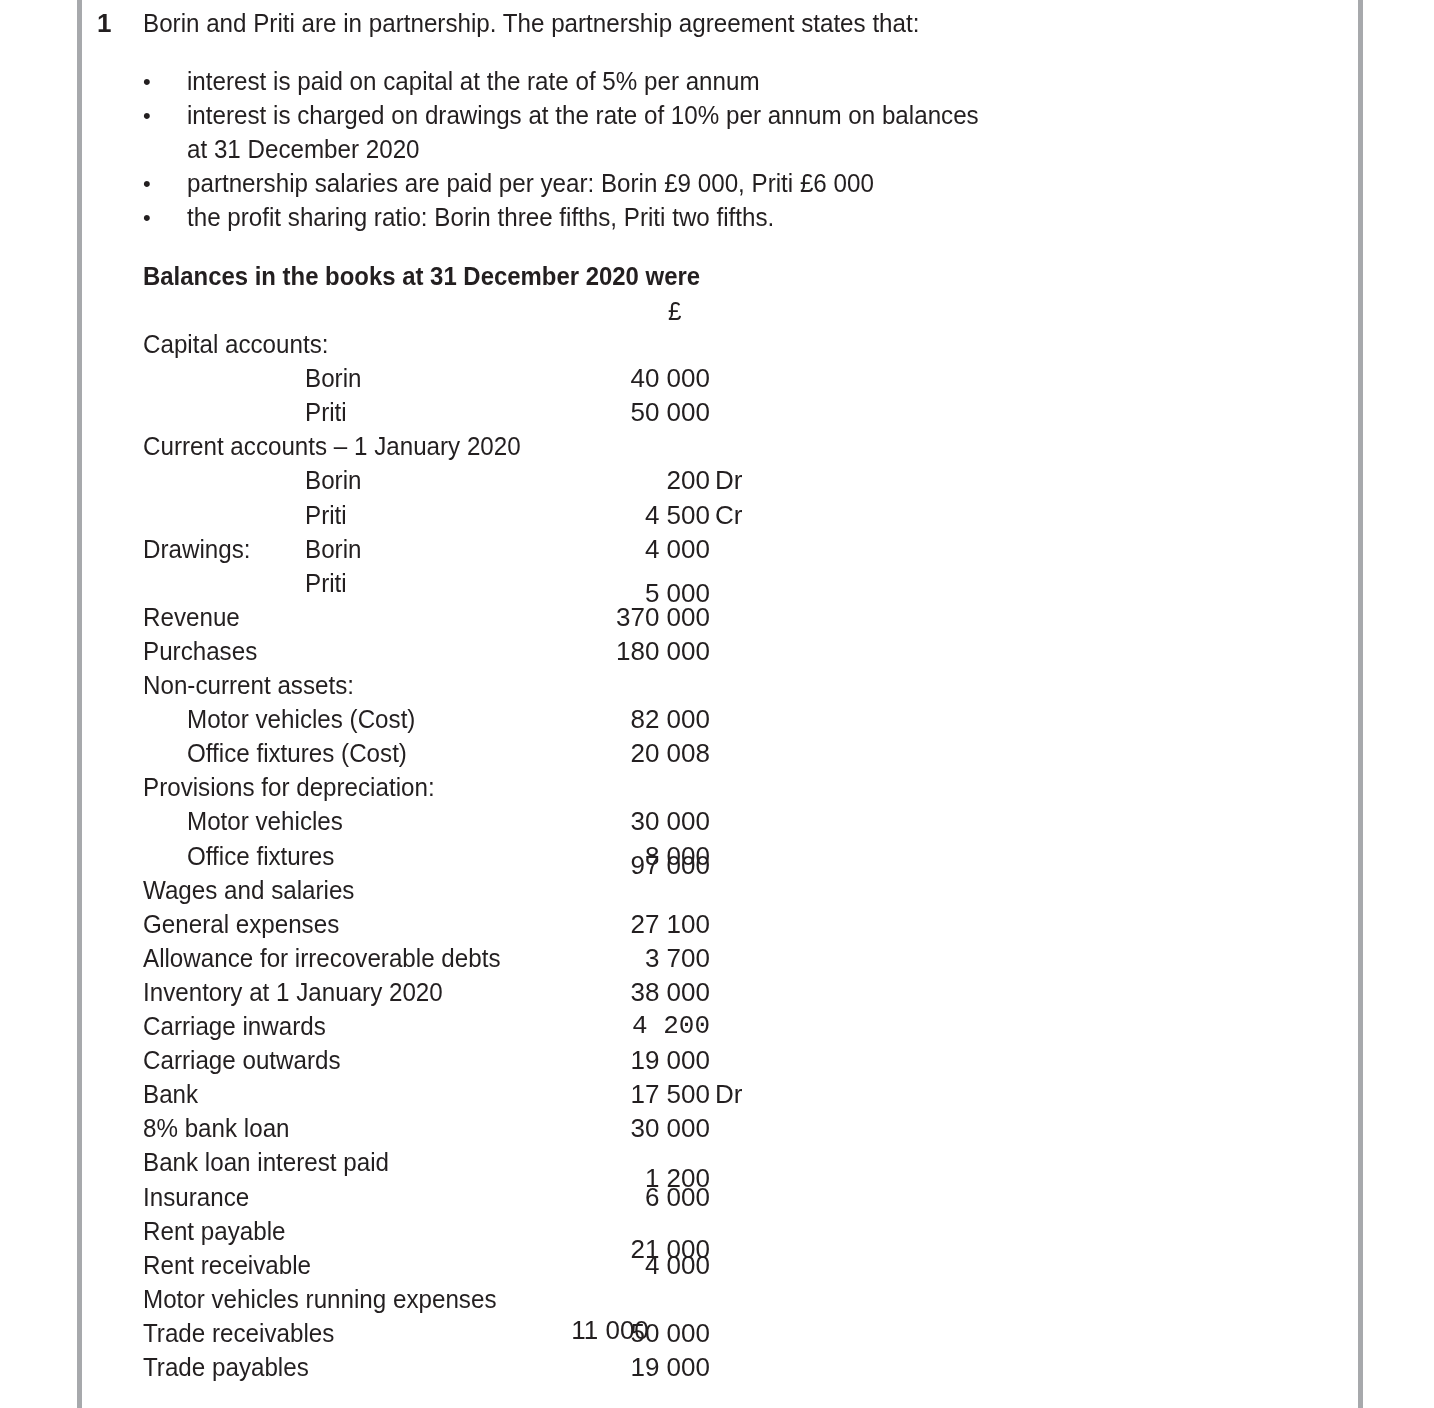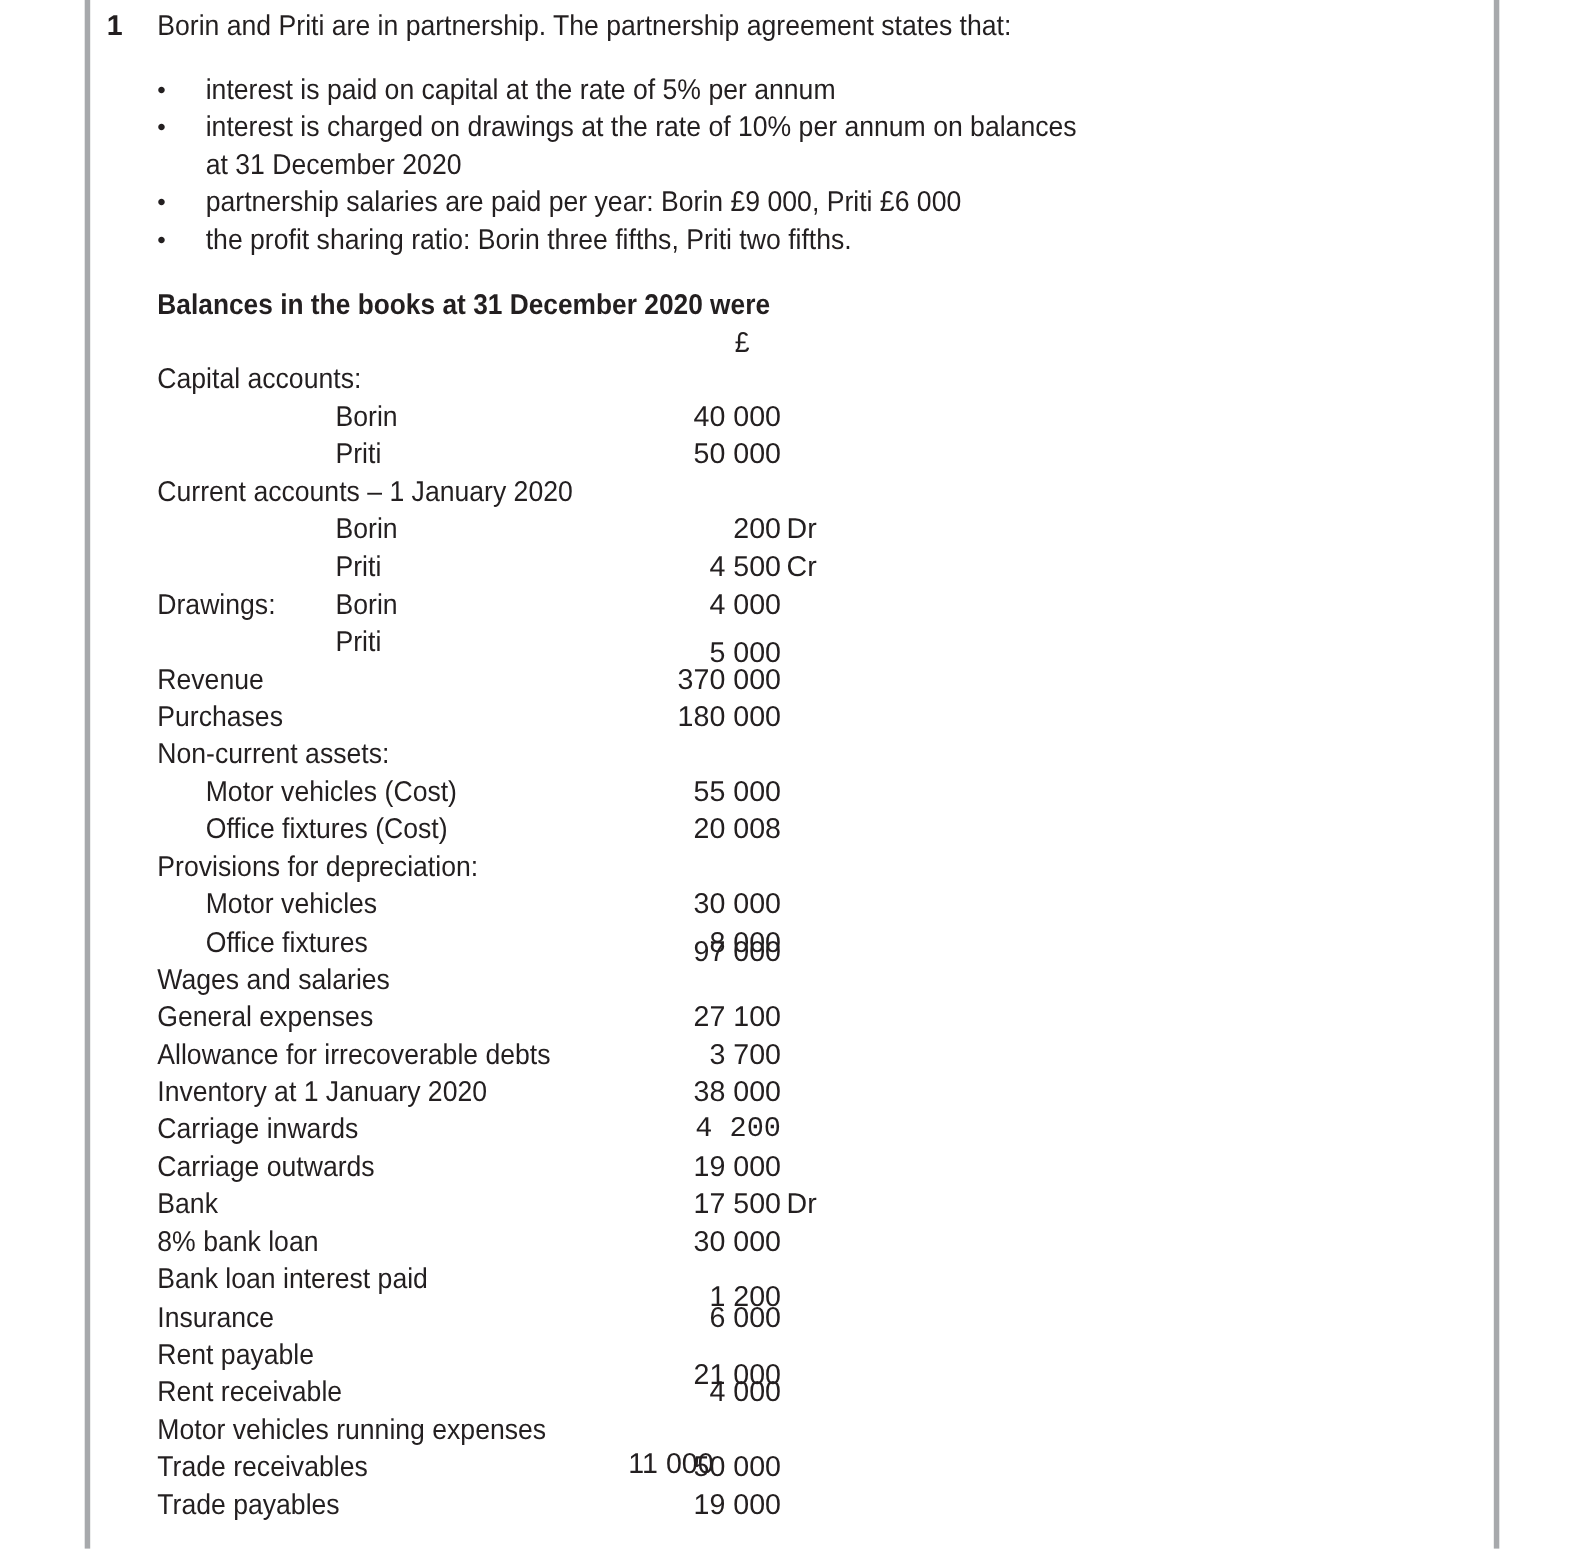--- a/index.html
+++ b/index.html
@@ -85,21 +85,21 @@
     </div>
     <div>
       <div class="txt" style="left: 143px; top: 636px;">Purchases</div>
       <div class="amt" style="top: 636px;"><span>180 000</span></div>
     </div>
     <div>
       <div class="txt" style="left: 143px; top: 670px;">Non-current assets:</div>
     </div>
     <div>
       <div class="txt" style="left: 187px; top: 704px;">Motor vehicles (Cost)</div>
-      <div class="amt" style="top: 704px;"><span>55 000</span></div>
+      <div class="amt" style="top: 704px;"><span>82 000</span></div>
     </div>
     <div>
       <div class="txt" style="left: 187px; top: 738px;">Office fixtures (Cost)</div>
       <div class="amt" style="top: 738px;"><span>20 008</span></div>
     </div>
     <div>
       <div class="txt" style="left: 143px; top: 772px;">Provisions for depreciation:</div>
     </div>
     <div>
       <div class="txt" style="left: 187px; top: 806px;">Motor vehicles</div>

